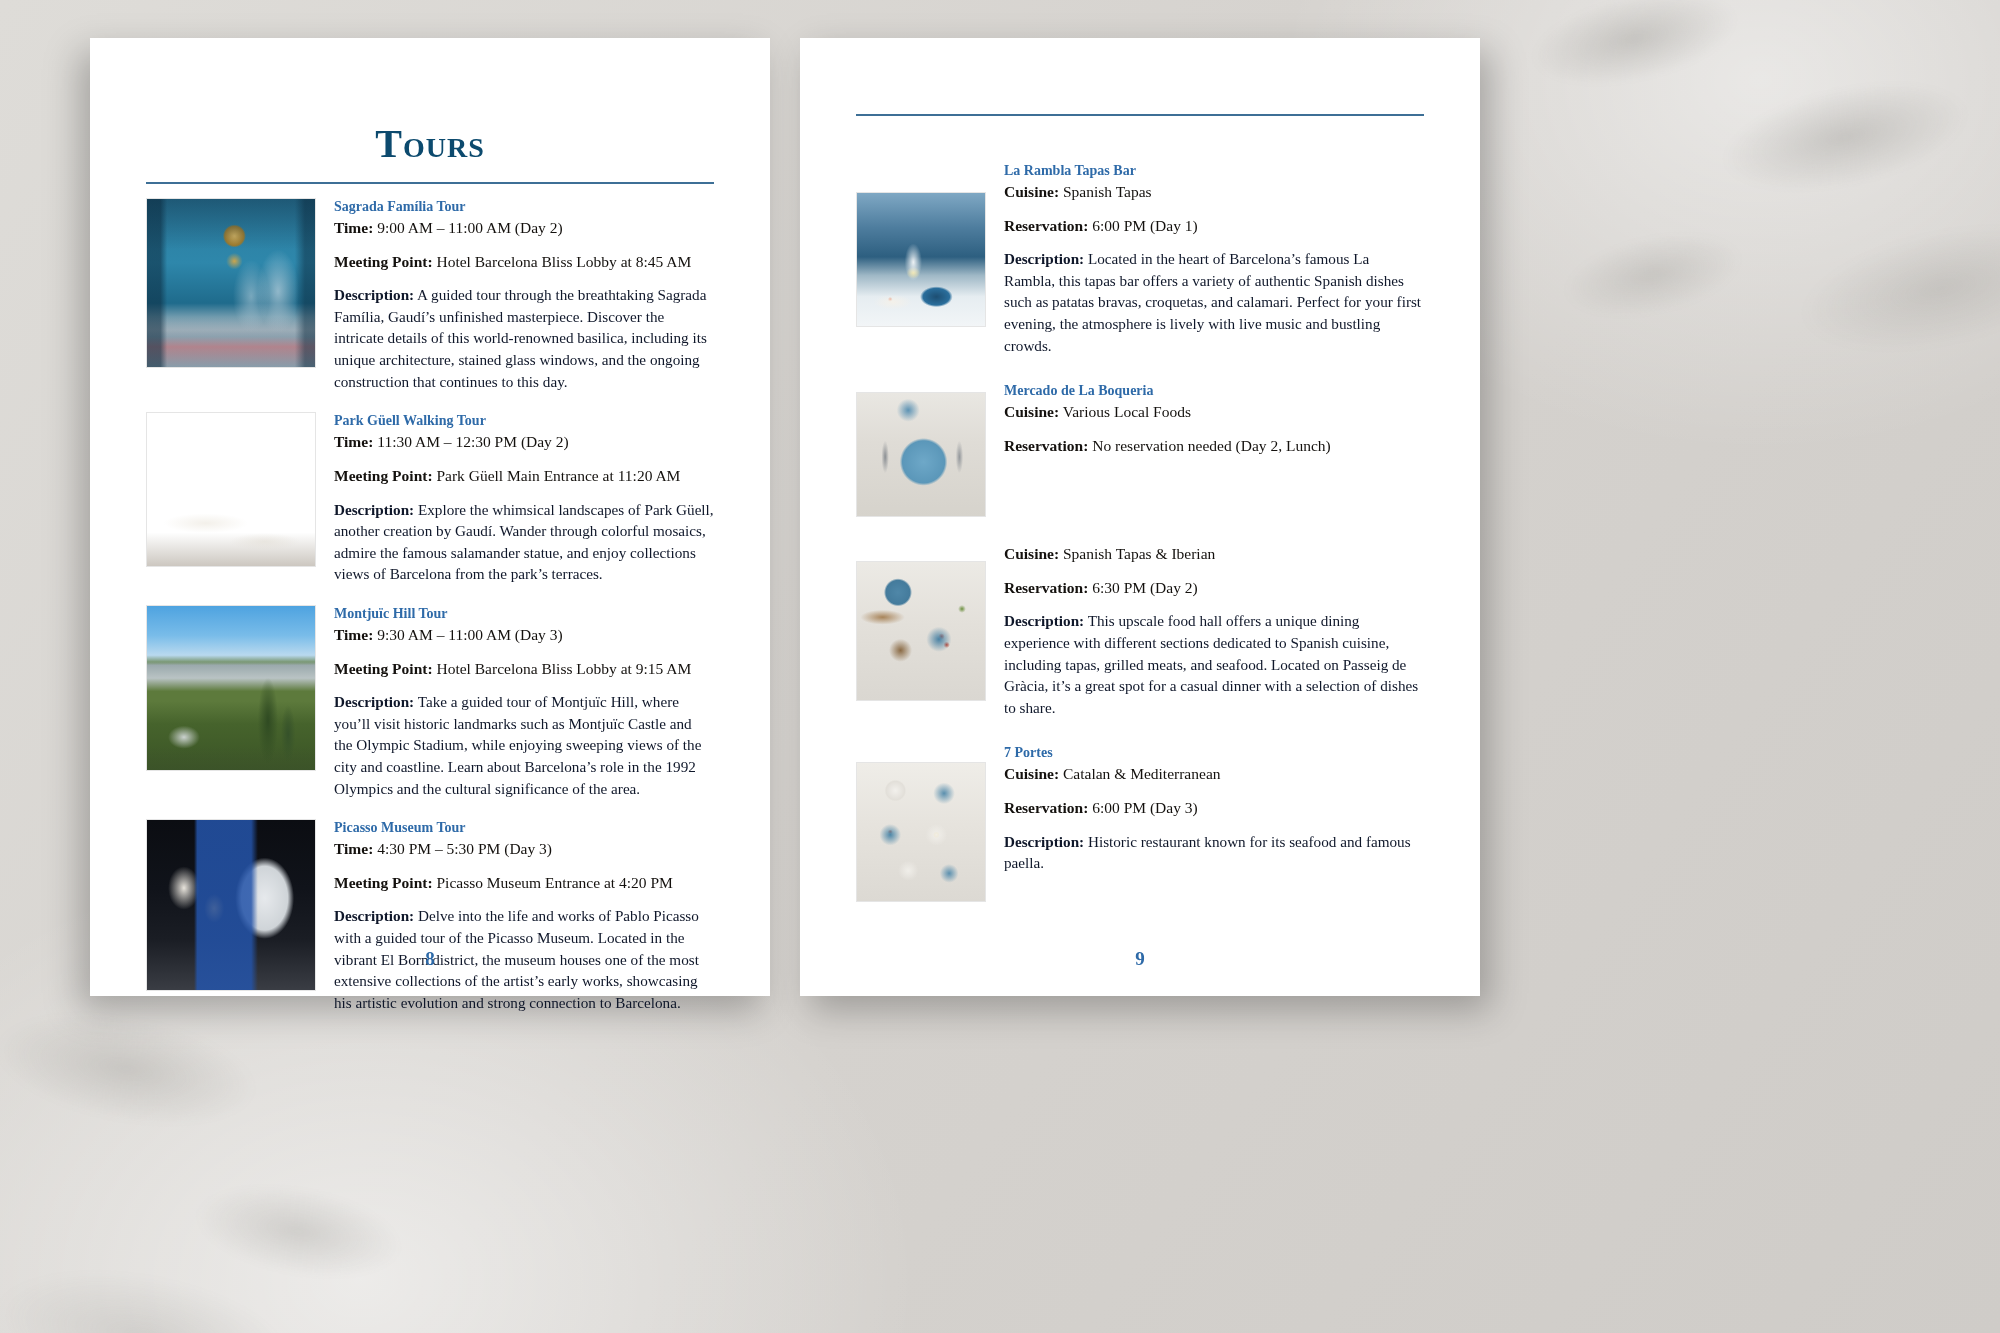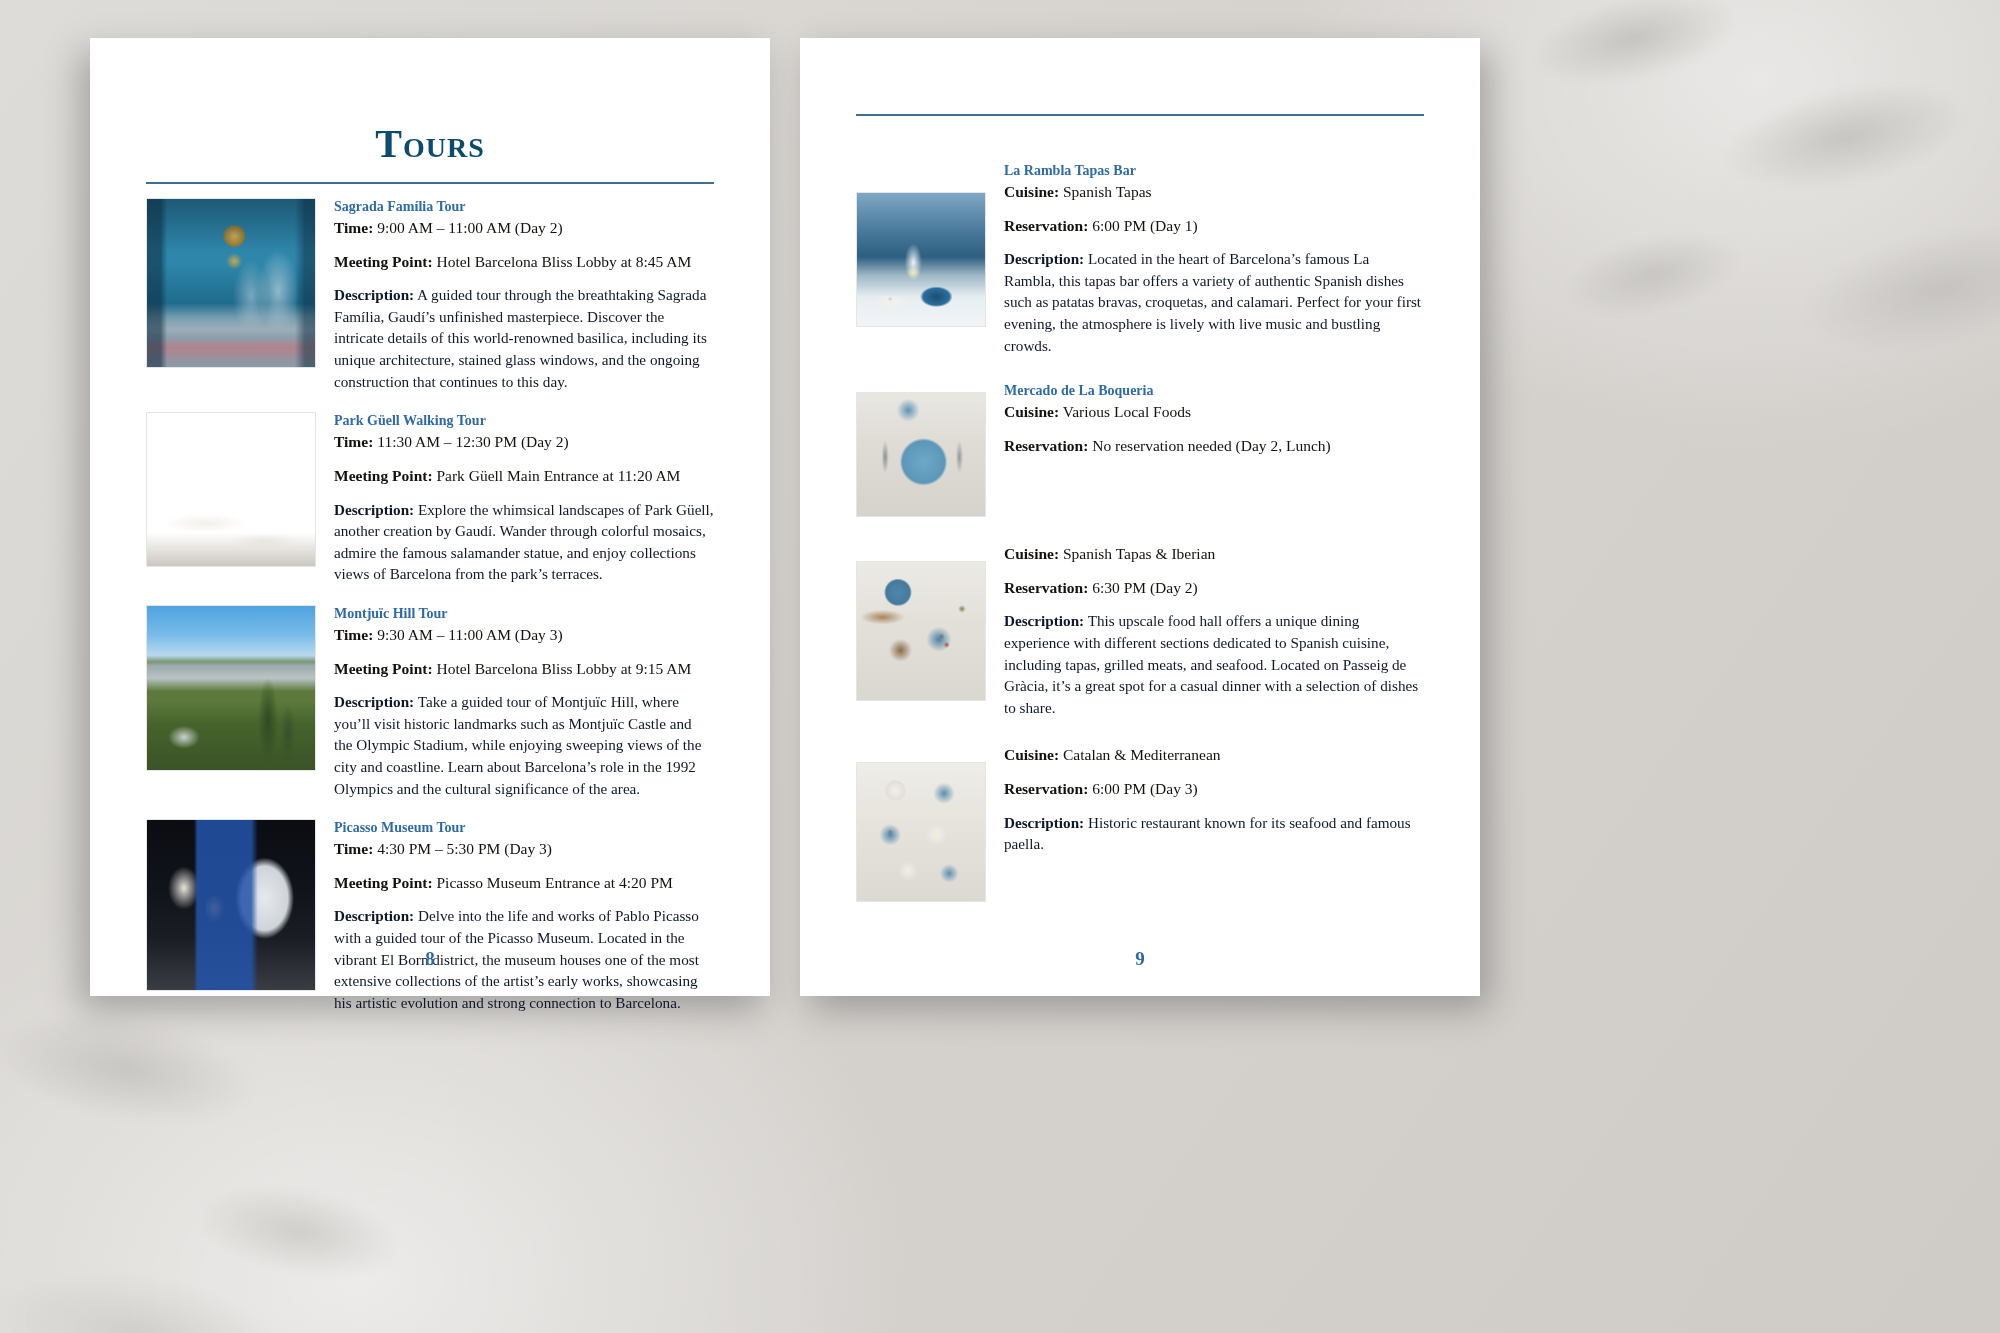--- a/index.html
+++ b/index.html
@@ -381,20 +381,21 @@
           <div class="entry-line"><b>Reservation:</b><span> 6:30 PM (Day 2)</span></div>
           <div class="entry-line entry-desc"><b>Description:</b><span> This upscale food hall offers a unique dining experience with different sections dedicated to Spanish cuisine, including tapas, grilled meats, and seafood. Located on Passeig de Gràcia, it’s a great spot for a casual dinner with a selection of dishes to share.</span></div>
         </div>
       </div>
 
       <div class="entry">
         <div class="thumb" style="height:140px;margin-top:18px">
           <div class="thumb-inner ph-portes"></div>
         </div>
         <div class="entry-body">
+          <div class="entry-title">7 Portes</div>
           <div class="entry-line"><b>Cuisine:</b><span> Catalan &amp; Mediterranean</span></div>
           <div class="entry-line"><b>Reservation:</b><span> 6:00 PM (Day 3)</span></div>
           <div class="entry-line entry-desc"><b>Description:</b><span> Historic restaurant known for its seafood and famous paella.</span></div>
         </div>
       </div>
 
     </div>
 
     <div class="page-number">9</div>
   </div>

